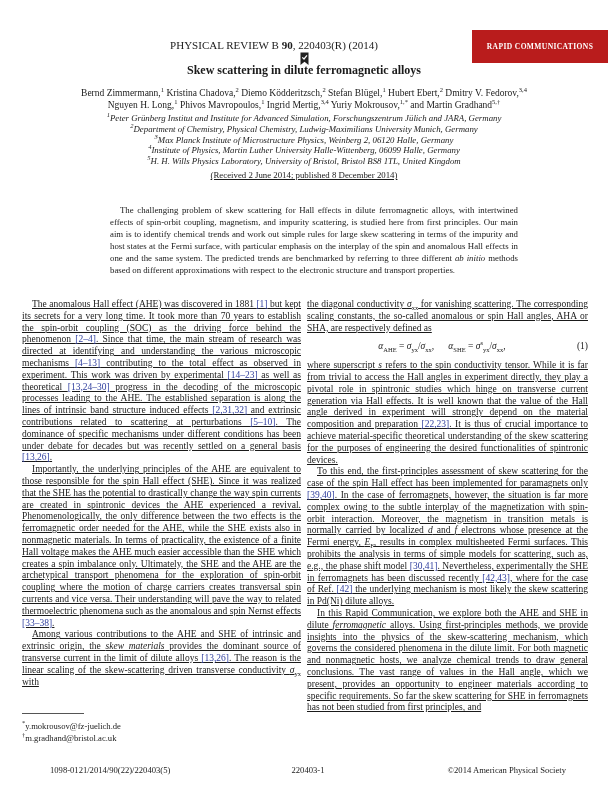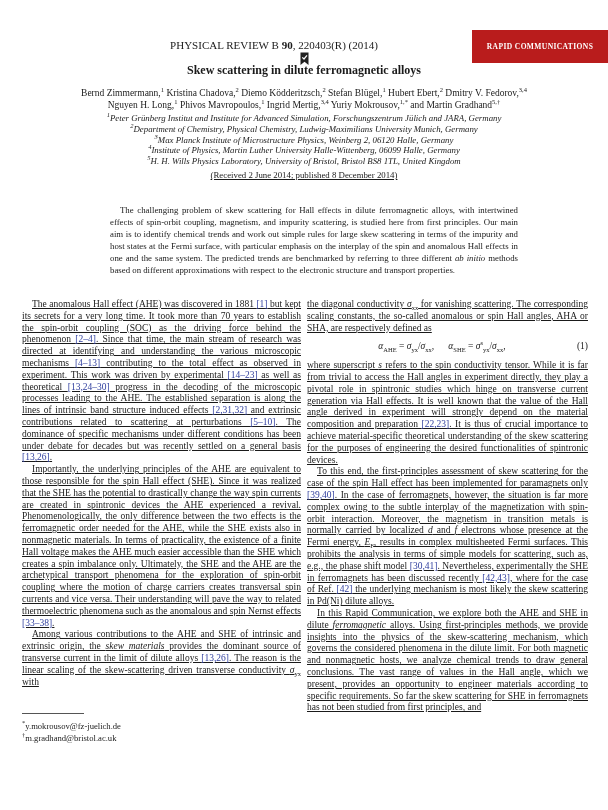--- a/index.html
+++ b/index.html
@@ -100,14 +100,19 @@
     <p class="para">To this end, the first-principles assessment of skew scattering for the case of the spin Hall effect has been implemented for paramagnets only <span class="cite">[39,40]</span>. In the case of ferromagnets, however, the situation is far more complex owing to the subtle interplay of the magnetization with spin-orbit interaction. Moreover, the magnetism in transition metals is normally carried by localized <i>d</i> and <i>f</i> electrons whose presence at the Fermi energy, <i>E</i><sub>F</sub>, results in complex multisheeted Fermi surfaces. This prohibits the analysis in terms of simple models for scattering, such as, e.g., the phase shift model <span class="cite">[30,41]</span>. Nevertheless, experimentally the SHE in ferromagnets has been discussed recently <span class="cite">[42,43]</span>, where for the case of Ref. <span class="cite">[42]</span> the underlying mechanism is most likely the skew scattering in Pd(Ni) dilute alloys.</p>
     <p class="para">In this Rapid Communication, we explore both the AHE and SHE in dilute <i>ferromagnetic</i> alloys. Using first-principles methods, we provide insights into the physics of the skew-scattering mechanism, which governs the considered phenomena in the dilute limit. For both magnetic and nonmagnetic hosts, we analyze chemical trends to draw general conclusions. The vast range of values in the Hall angle, which we present, provides an opportunity to engineer materials according to specific requirements. So far the skew scattering for SHE in ferromagnets has not been studied from first principles, and</p>
   </div>
 
   <div class="footnote-block">
     <div class="fn-rule"></div>
     <div><sup>*</sup>y.mokrousov@fz-juelich.de</div>
     <div><sup>†</sup>m.gradhand@bristol.ac.uk</div>
   </div>
 
+  <div class="footer">
+    <span class="f-left">1098-0121/2014/90(22)/220403(5)</span>
+    <span class="f-center">220403-1</span>
+    <span class="f-right">©2014 American Physical Society</span>
+  </div>
 
 </div>
 
 </body></html>

